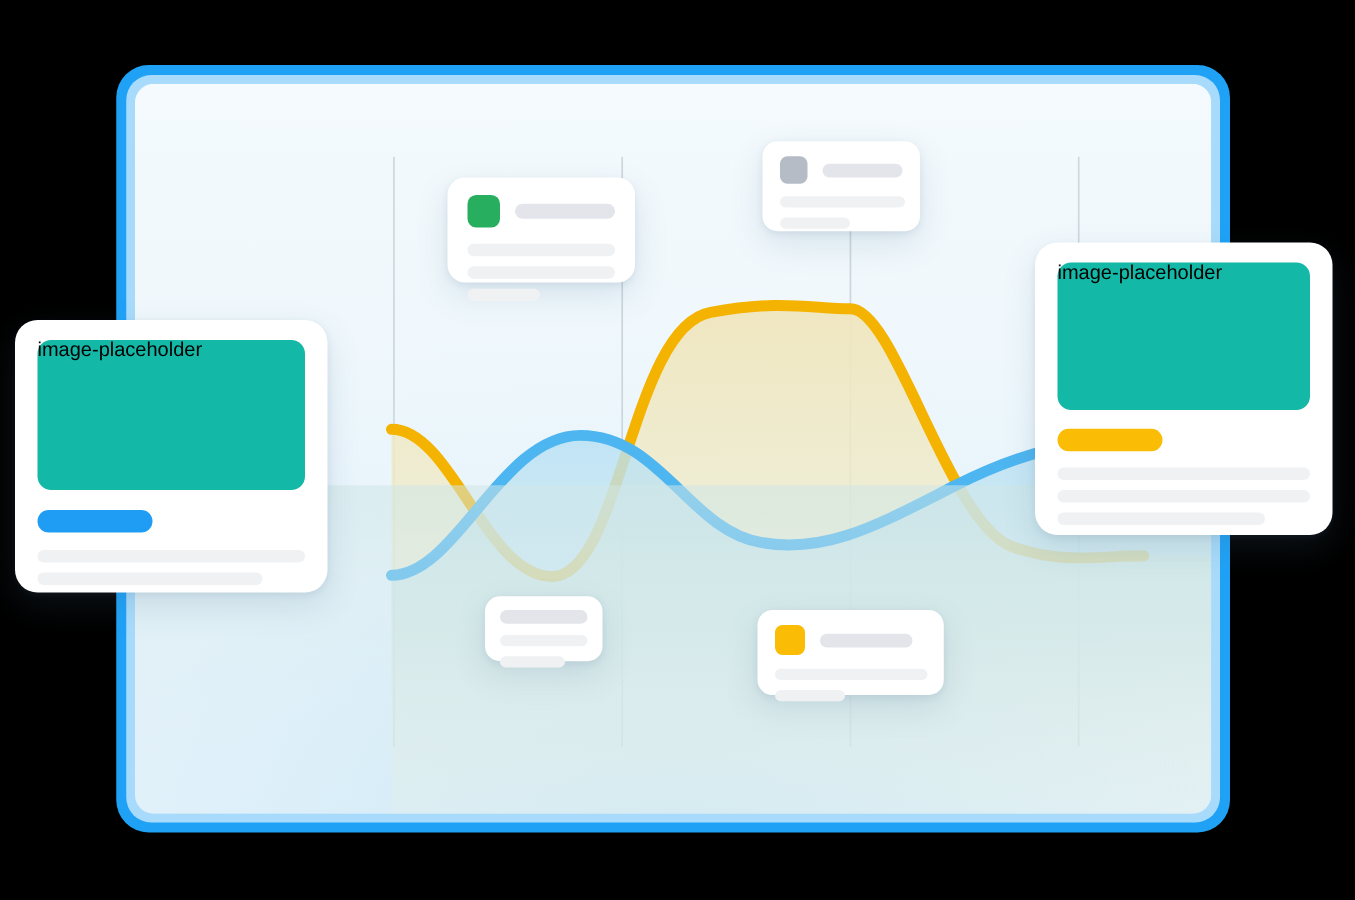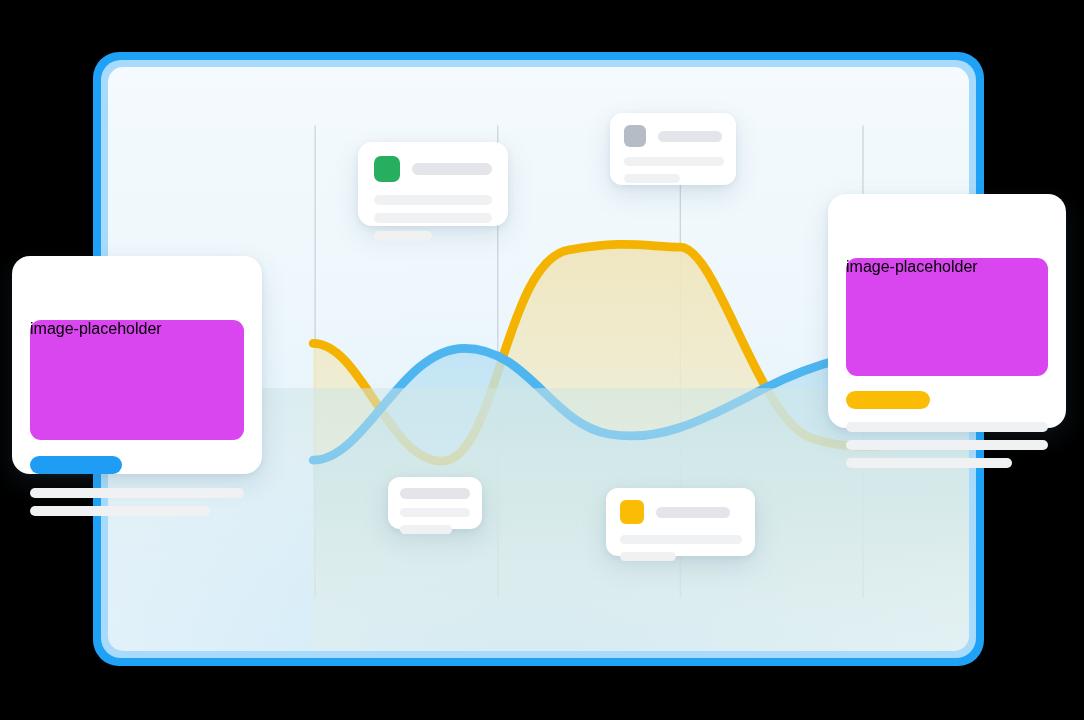--- a/index.html
+++ b/index.html
@@ -95,24 +95,23 @@
     border-radius: 7px;
     background: #e3e5ea;
   }
   .bar.light { background: #f0f1f3; height: 10px; }
 
   .lines { margin-top: 13px; }
   .lines .bar { margin-bottom: 8px; }
   .lines .bar:last-child { margin-bottom: 0; }
 
   .thumb {
-    background: #d946ef;
+    background: #14b8a6;
     border-radius: 11px;
     width: 100%;
-    margin-top: 48px;
   }
 
   .pill {
     height: 18px;
     border-radius: 10px;
   }
   .pill.blue   { background: #1f9df4; }
   .pill.yellow { background: #fbbc05; }
 
   

